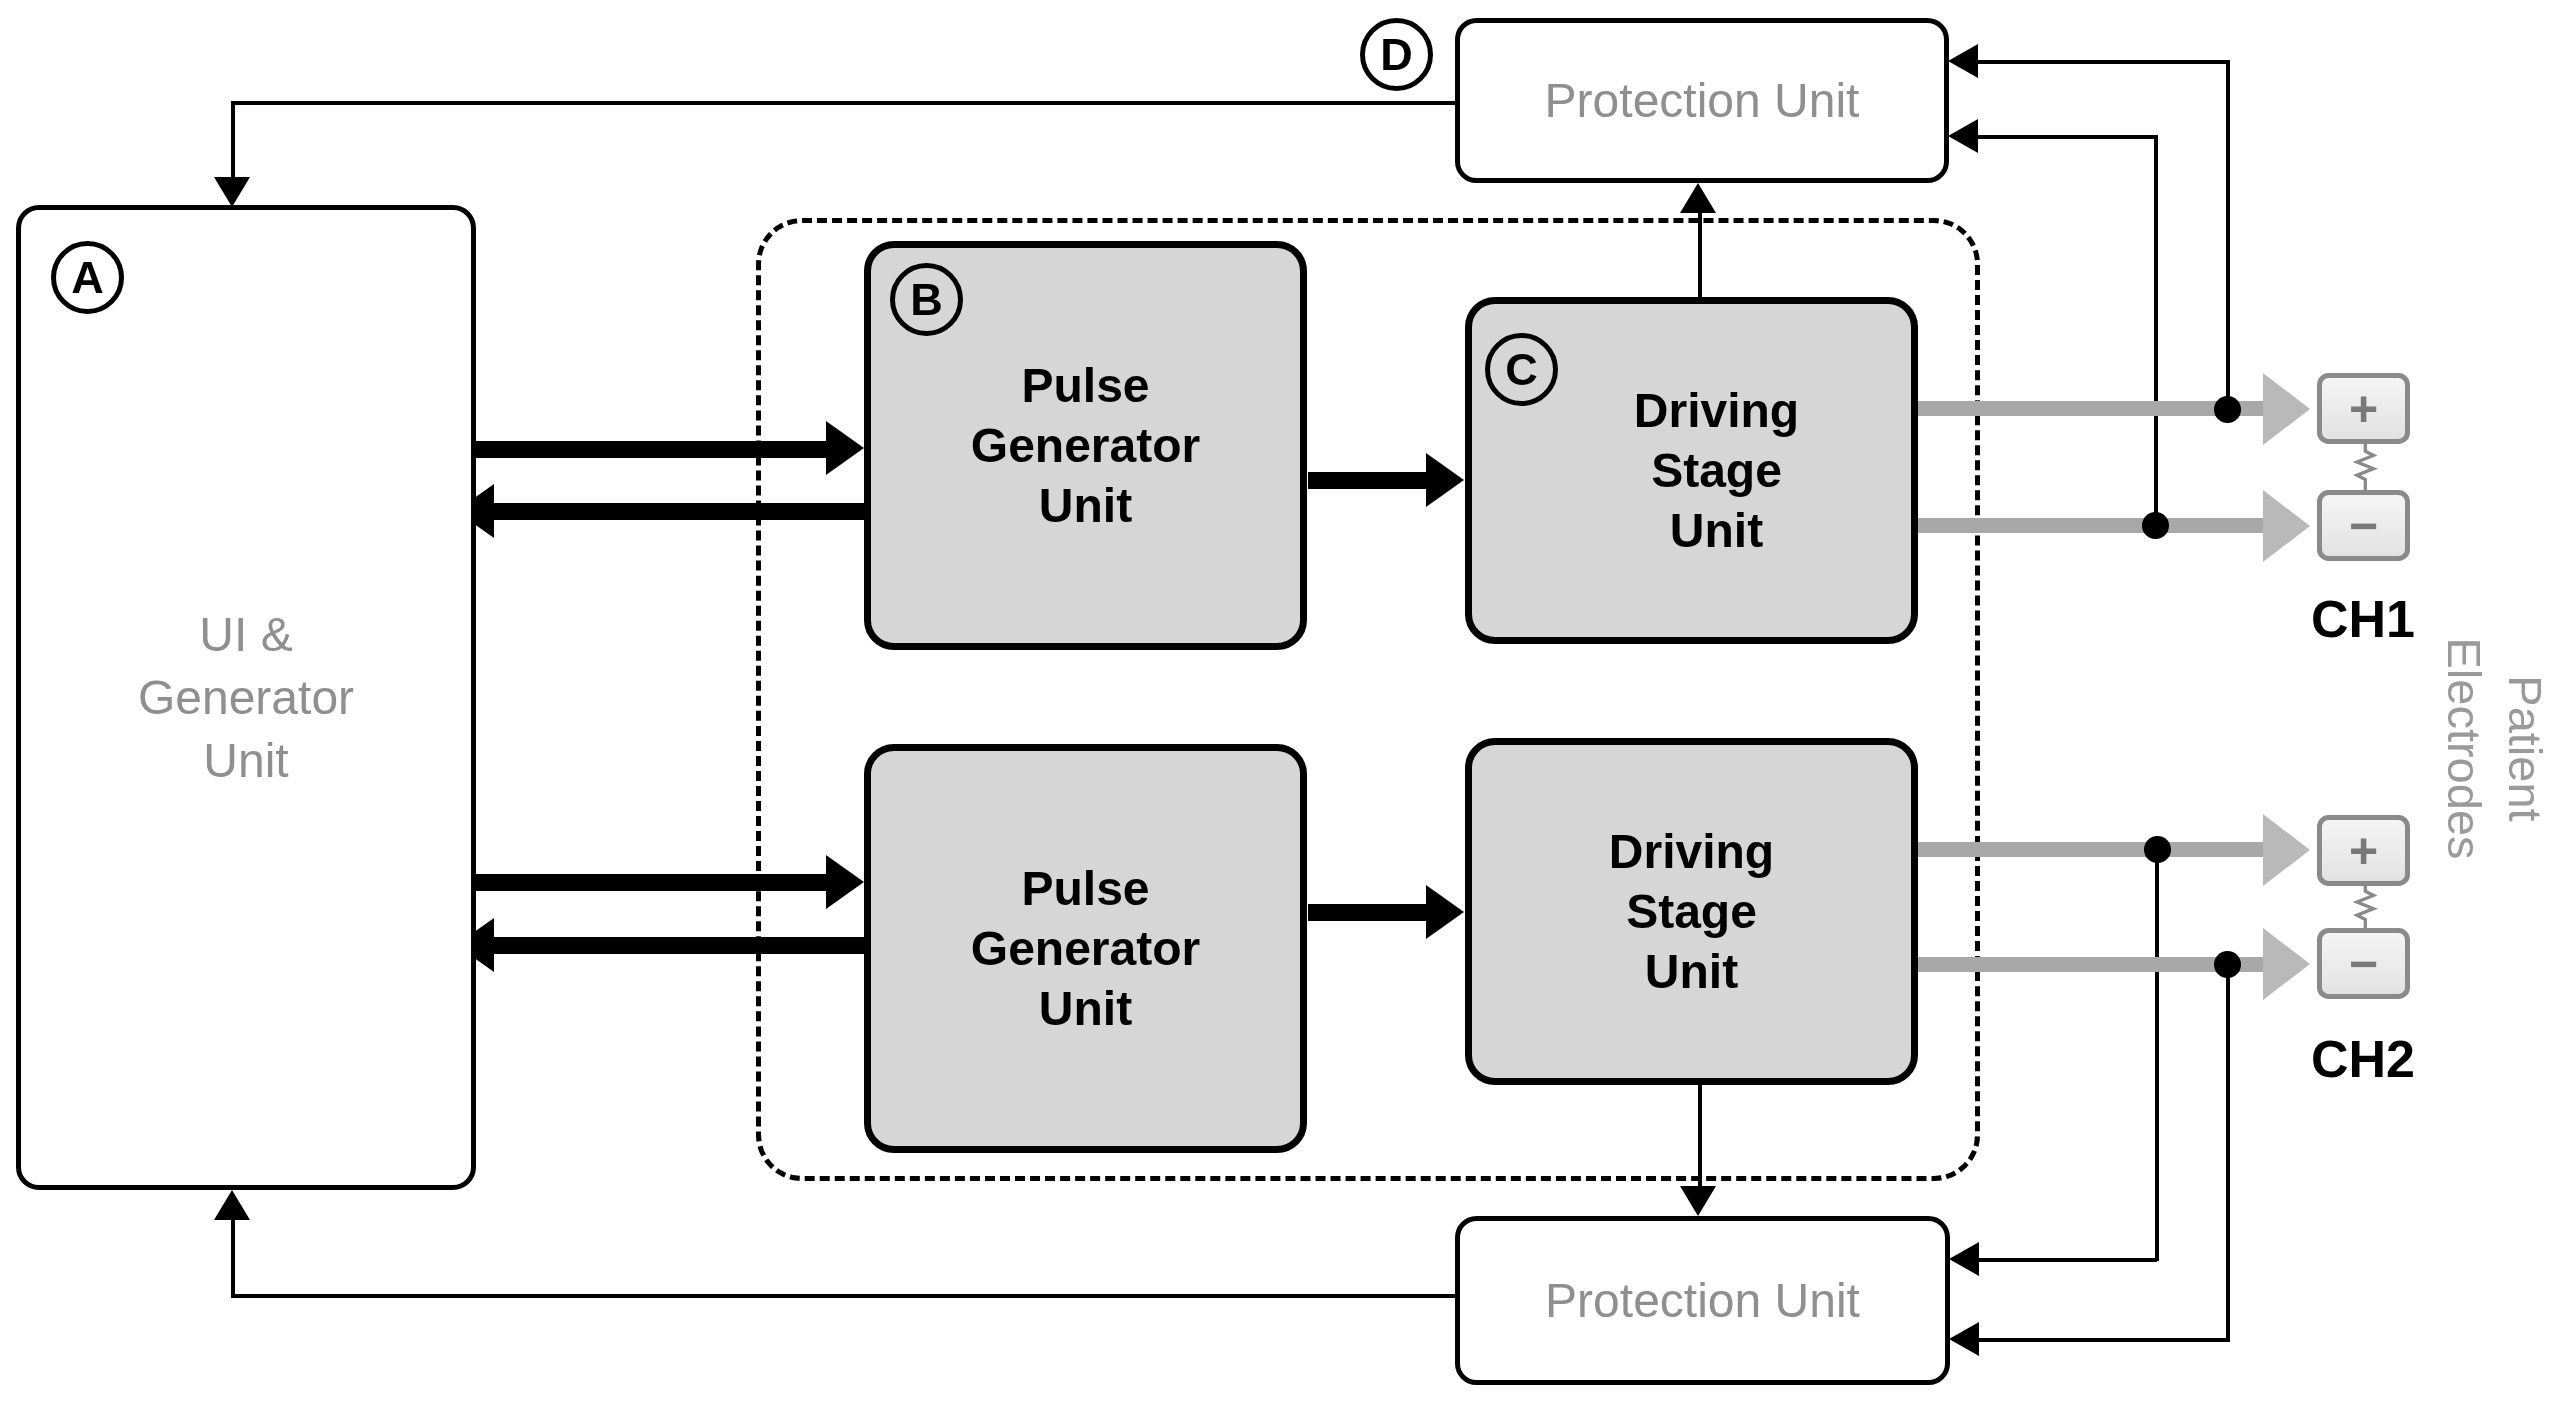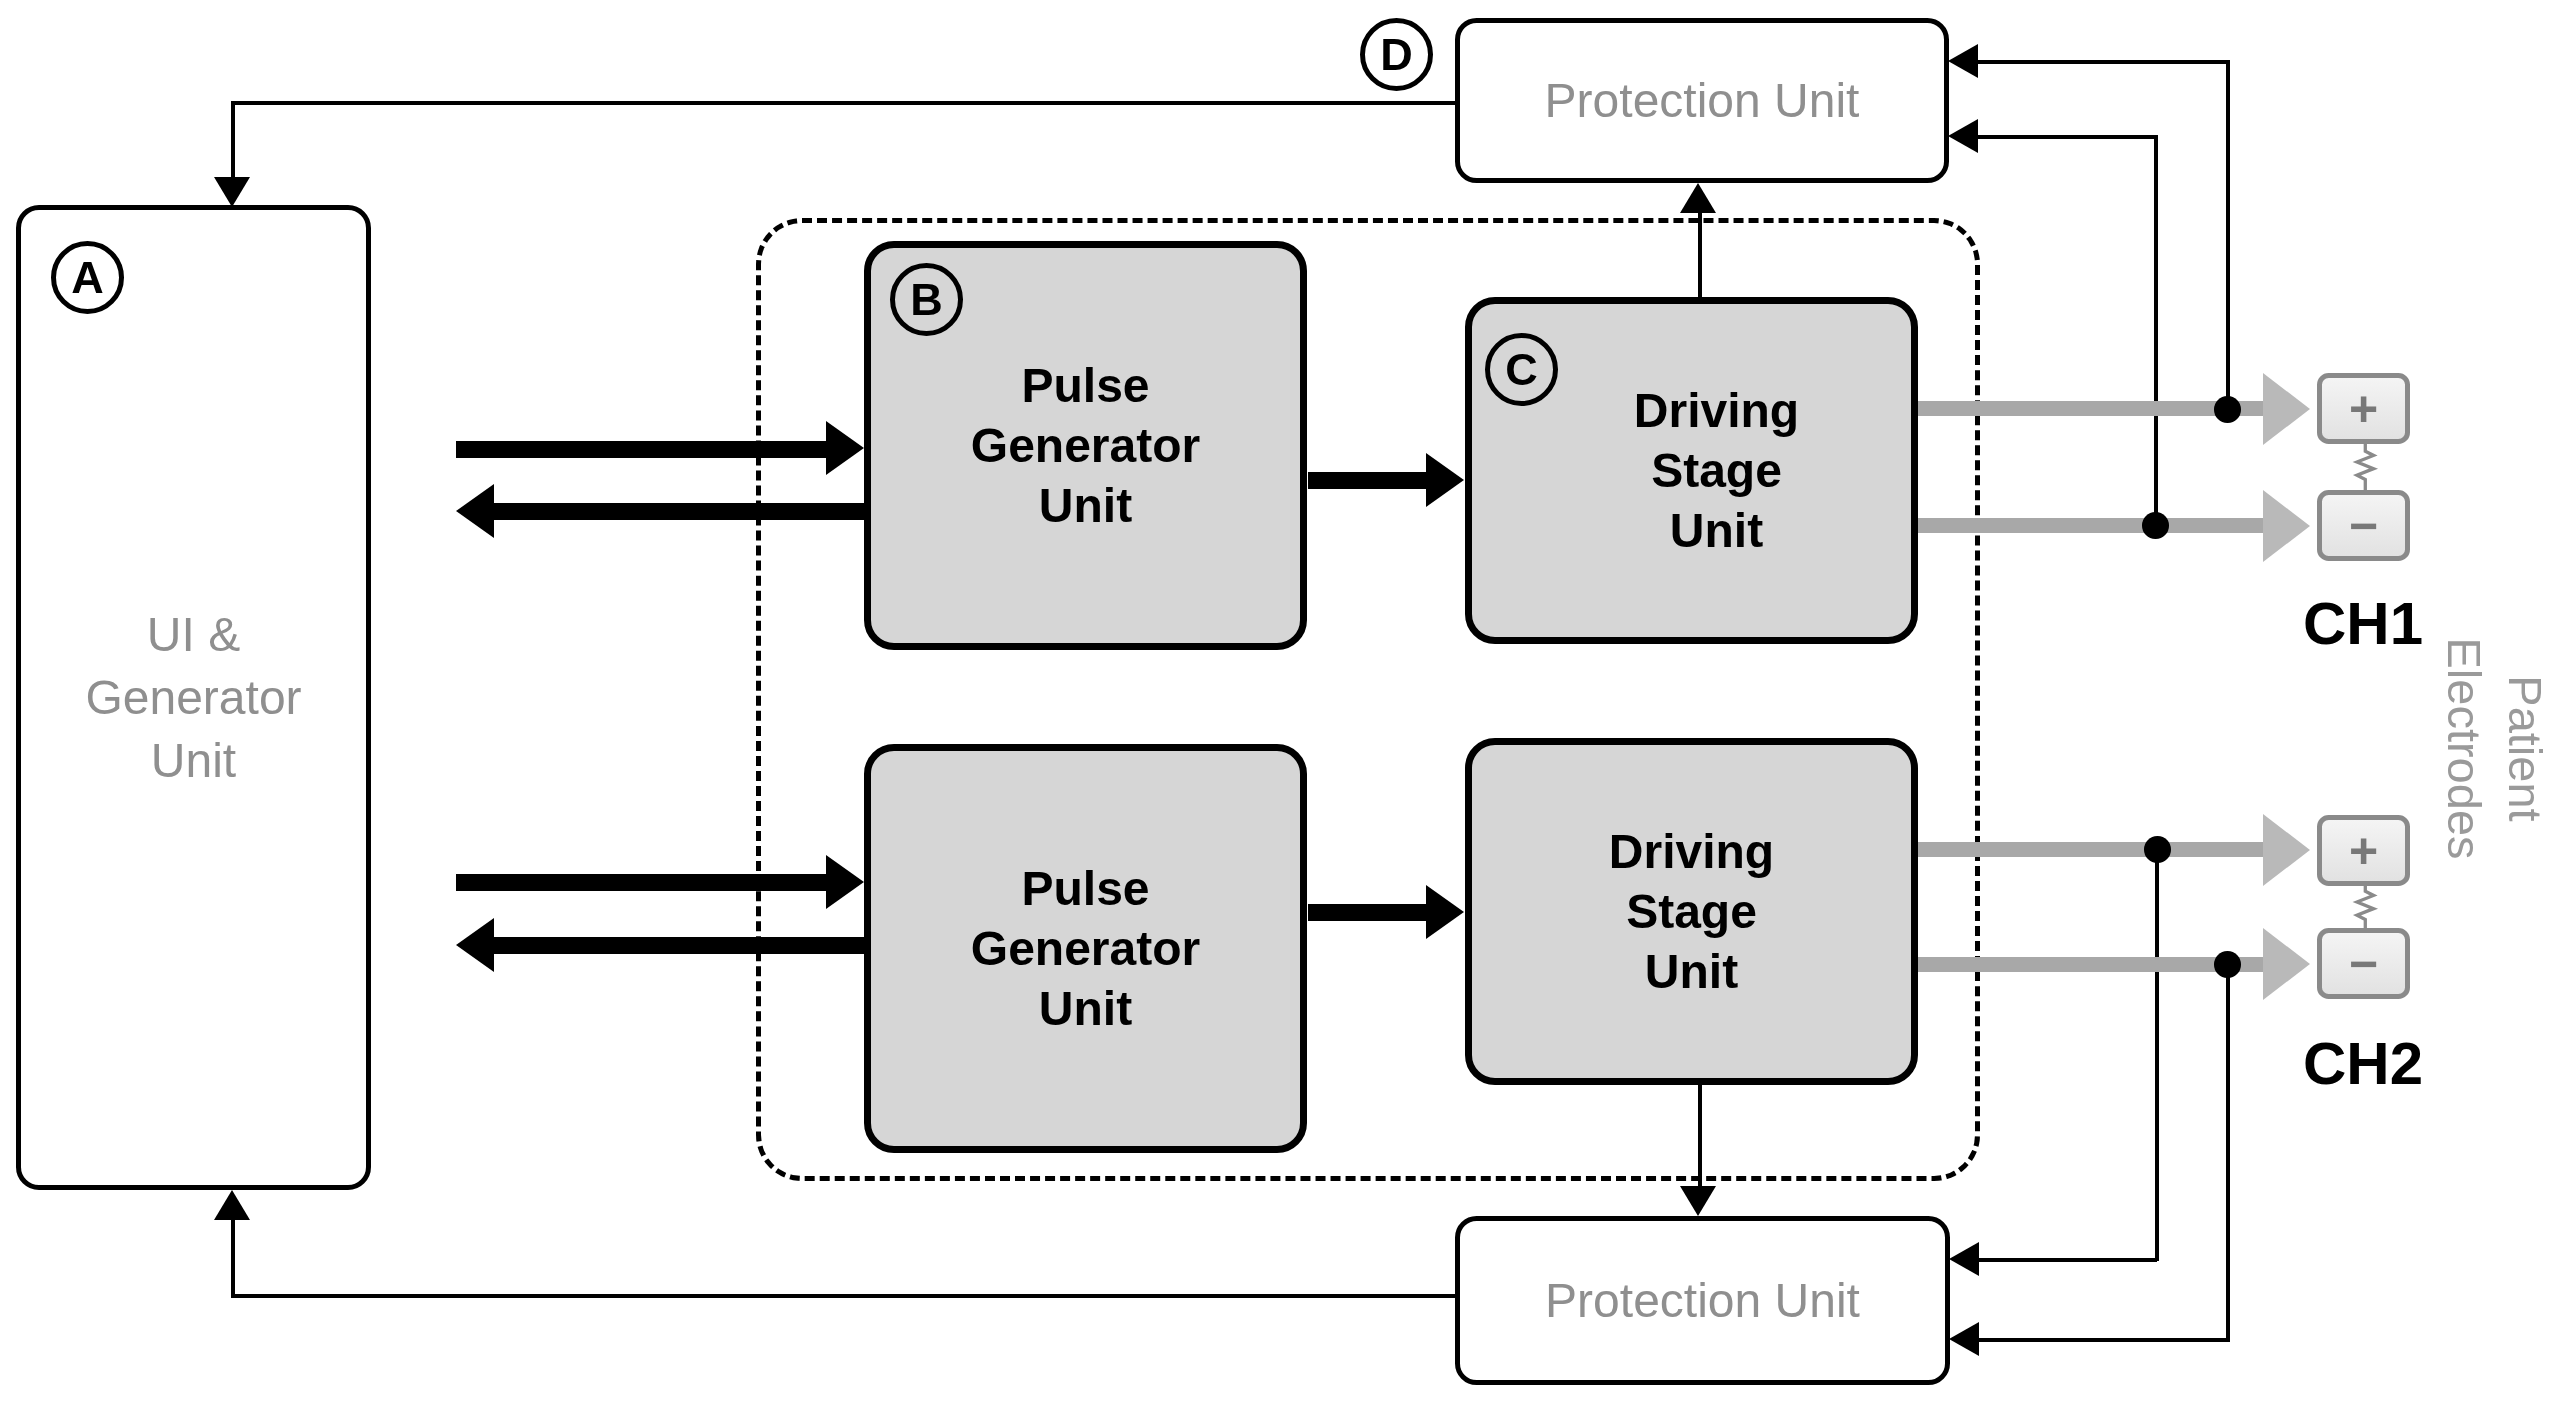--- a/index.html
+++ b/index.html
@@ -32,21 +32,21 @@
   .ah-right-thick{border-top:27.4px solid transparent;border-bottom:27.4px solid transparent;border-left:38px solid #000;}
   .ah-left-thick{border-top:27.4px solid transparent;border-bottom:27.4px solid transparent;border-right:38px solid #000;}
   .ah-right-gray{border-top:36px solid transparent;border-bottom:36px solid transparent;border-left:47px solid #b9b9b9;}
   
   .dot{position:absolute;width:26.6px;height:26.6px;border-radius:50%;background:#000;}
   
   .electrode{position:absolute;box-sizing:border-box;width:93px;height:71px;border:5px solid #8a8a8a;
              border-radius:11.6px;background:linear-gradient(#f4f4f4,#e2e2e2);
              display:flex;align-items:center;justify-content:center;
              font-weight:bold;font-size:50px;color:#787878;}
-  .chlabel{position:absolute;width:166px;text-align:center;font-weight:bold;font-size:60px;color:#000;}
+  .chlabel{position:absolute;width:166px;text-align:center;font-weight:bold;font-size:52px;color:#000;}
   .rot-label{position:absolute;width:349px;height:121px;transform:rotate(90deg);
              color:#9a9a9a;font-size:47px;line-height:61px;text-align:center;}
   .squiggle{position:absolute;}
 </style>
 </head>
 <body>
 
 <div class="canvas">
 
   <div class="dashedbox" style="left:756px;top:218px;width:1224px;height:963px;"></div>
@@ -109,21 +109,21 @@
   <div class="ah ah-right-gray" style="left:2263px;top:814px;"></div>
 
   <div class="gshaft" style="left:1918px;top:957px;width:349px;"></div>
   <div class="ah ah-right-gray" style="left:2263px;top:928px;"></div>
 
   <div class="dot" style="left:2214px;top:396px;"></div>
   <div class="dot" style="left:2142px;top:512px;"></div>
   <div class="dot" style="left:2144px;top:836px;"></div>
   <div class="dot" style="left:2214px;top:951px;"></div>
 
-  <div class="wbox" style="left:16px;top:205px;width:355px;height:985px;">
+  <div class="wbox" style="left:16px;top:205px;width:460px;height:985px;">
     <div class="gtext">
       <div>UI &amp;</div>
       <div>Generator</div>
       <div>Unit</div>
     </div>
   </div>
   <div class="badge" style="left:51px;top:241px;">
     <span>A</span>
   </div>
 

